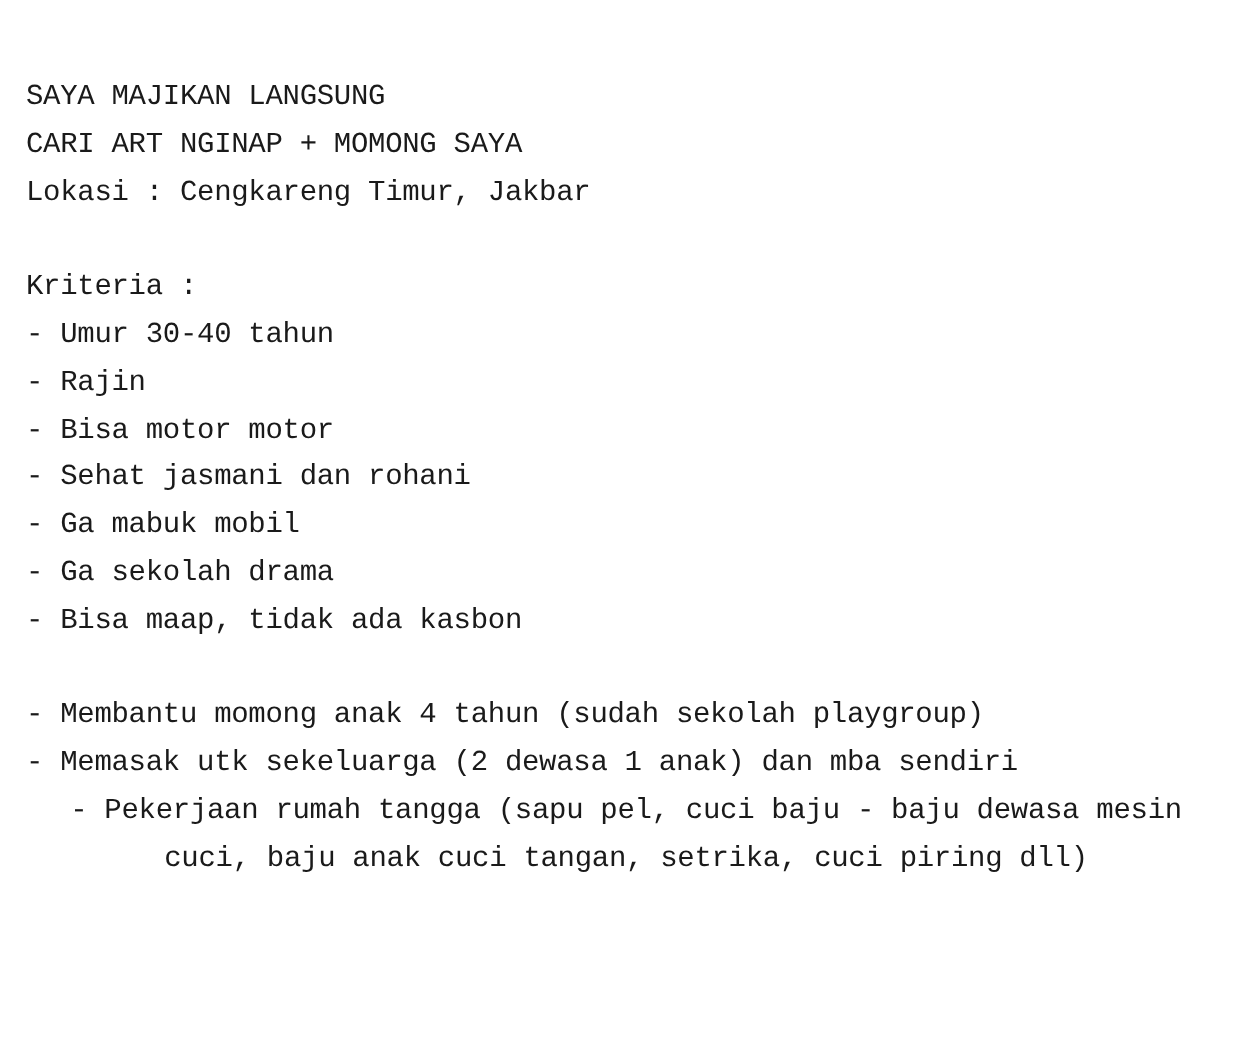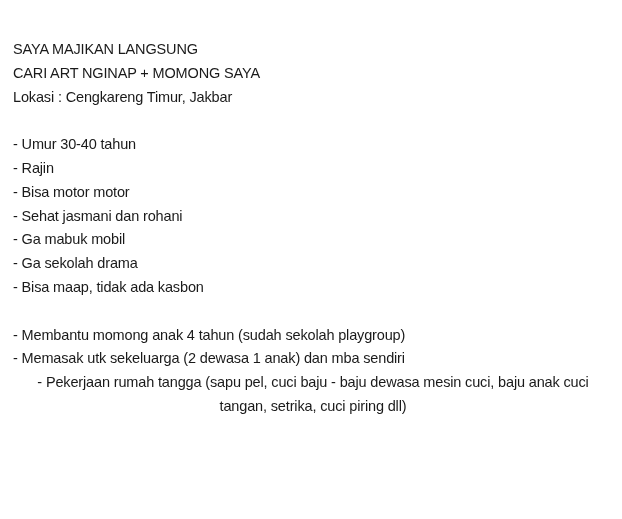--- a/index.html
+++ b/index.html
@@ -21,20 +21,21 @@
       top: 38px;
       width: 600px;
       font-size: 14.5px;
       line-height: 23.8px;
       letter-spacing: -0.15px;
     }
     .line {
       display: block;
       white-space: nowrap;
       height: 23.8px;
+      font-family: Liberation Mono, monospace;
     }
     .line.wrap {
       white-space: normal;
       height: auto;
       text-align: center;
     }
     .blank {
       height: 23.8px;
       display: block;
     }
@@ -43,20 +44,21 @@
 <body>
 
 <div class="doc">
   <span class="line">SAYA MAJIKAN LANGSUNG</span>
   <span class="line">CARI ART NGINAP + MOMONG SAYA</span>
   <span class="line">Lokasi : Cengkareng Timur, Jakbar</span>
 
   <span class="blank"></span>
 
   <div>
+    <span class="line">Kriteria :</span>
     <span class="line">- Umur 30-40 tahun</span>
     <span class="line">- Rajin</span>
     <span class="line">- Bisa motor motor</span>
     <span class="line">- Sehat jasmani dan rohani</span>
     <span class="line">- Ga mabuk mobil</span>
     <span class="line">- Ga sekolah drama</span>
     <span class="line">- Bisa maap, tidak ada kasbon</span>
   </div>
 
   <span class="blank"></span>

